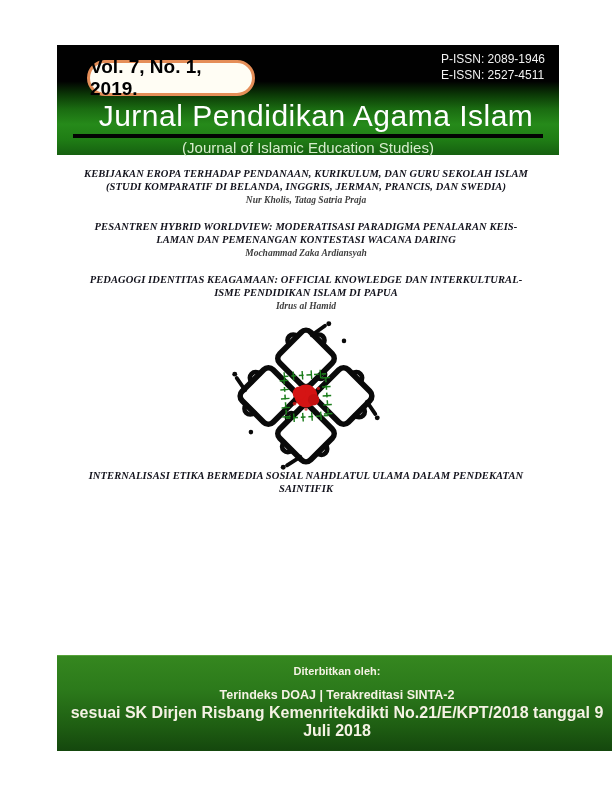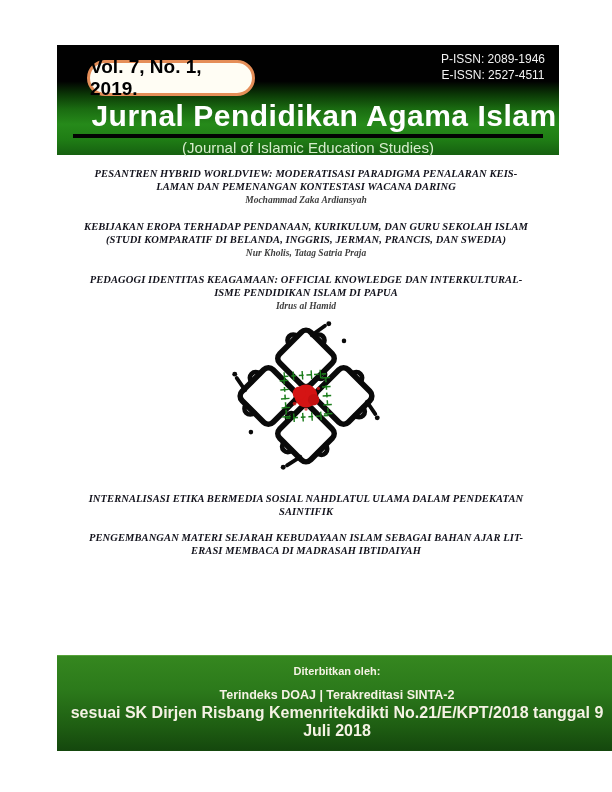--- a/index.html
+++ b/index.html
@@ -12,50 +12,50 @@
   }
 
   
   .header{
     position:absolute;left:57px;top:45px;width:502px;height:110px;
     background:linear-gradient(180deg,
       #010101 0%, #010101 33%, #0b3806 45%, #1a6b11 58%,
       #268a1a 72%, #1f7d15 86%, #166010 100%);
   }
   .issn{
-    position:absolute;top:6px;right:14px;text-align:center;
+    position:absolute;top:6px;right:14px;text-align:left;
     color:#f2f2f2;font-size:12px;line-height:16px;font-weight:400;
   }
   .vol-badge{
     position:absolute;left:30px;top:15px;width:162px;height:30px;
     background:#fffdf4;border:3px solid #e58e58;border-radius:18px;
     display:flex;align-items:center;justify-content:center;
     font-size:19px;font-weight:700;color:#000;
   }
   .journal-title{
-    position:absolute;top:55px;left:16px;width:100%;margin:0;
-    text-align:center;color:#ffffff;font-size:30px;font-weight:700;
+    position:absolute;top:55px;left:8px;width:100%;margin:0;
+    text-align:center;color:#ffffff;font-size:30px;font-weight:400;
     letter-spacing:.5px;line-height:32px;
   }
   .title-rule{
     position:absolute;top:89px;left:50%;transform:translateX(-50%);
     width:470px;height:4px;background:#030303;
   }
   .journal-subtitle{
     position:absolute;top:94px;left:0;width:100%;
     text-align:center;color:#d6edcb;font-size:15px;font-weight:400;
   }
 
   
   .articles{
     position:absolute;left:55px;width:502px;text-align:center;
     font-family:"Liberation Serif",serif;
   }
   .articles.top{top:168px;}
-  .articles.bottom{top:470px;margin-top:23px;}
+  .articles.bottom{top:470px;}
   .article{margin-bottom:14px;}
   .article-title{
     font-size:10.5px;line-height:12.5px;font-weight:700;font-style:italic;
     color:#12121c;white-space:pre-line;letter-spacing:.1px;
   }
   .article-authors{
     margin-top:1px;font-size:9.5px;line-height:13px;
     font-weight:700;font-style:italic;color:#3f3f3f;
   }
 
@@ -89,28 +89,28 @@
       <div>E-ISSN: 2527-4511</div>
     </div>
     <div class="vol-badge">Vol. 7, No. 1, 2019.</div>
     <h1 class="journal-title">Jurnal Pendidikan Agama Islam</h1>
     <div class="title-rule"></div>
     <div class="journal-subtitle">(Journal of Islamic Education Studies)</div>
   </div>
 
   <div class="articles top">
     <div class="article">
+      <div class="article-title">KEBIJAKAN EROPA TERHADAP PENDANAAN, KURIKULUM, DAN GURU SEKOLAH ISLAM
+(STUDI KOMPARATIF DI BELANDA, INGGRIS, JERMAN, PRANCIS, DAN SWEDIA)</div>
+      <div class="article-authors">Nur Kholis, Tatag Satria Praja</div>
+    </div>
+    <div class="article">
       <div class="article-title">PESANTREN HYBRID WORLDVIEW: MODERATISASI PARADIGMA PENALARAN KEIS-
 LAMAN DAN PEMENANGAN KONTESTASI WACANA DARING</div>
       <div class="article-authors">Mochammad Zaka Ardiansyah</div>
-    </div>
-    <div class="article">
-      <div class="article-title">KEBIJAKAN EROPA TERHADAP PENDANAAN, KURIKULUM, DAN GURU SEKOLAH ISLAM
-(STUDI KOMPARATIF DI BELANDA, INGGRIS, JERMAN, PRANCIS, DAN SWEDIA)</div>
-      <div class="article-authors">Nur Kholis, Tatag Satria Praja</div>
     </div>
     <div class="article">
       <div class="article-title">PEDAGOGI IDENTITAS KEAGAMAAN: OFFICIAL KNOWLEDGE DAN INTERKULTURAL-
 ISME PENDIDIKAN ISLAM DI PAPUA</div>
       <div class="article-authors">Idrus al Hamid</div>
     </div>
   </div>
 
   <div class="emblem">
     <svg width="152" height="152" viewBox="0 0 160 160" xmlns="http://www.w3.org/2000/svg">
@@ -161,22 +161,20 @@
       </g>
     </svg>
   </div>
 
   <div class="articles bottom">
     <div class="article">
       <div class="article-title">INTERNALISASI ETIKA BERMEDIA SOSIAL NAHDLATUL ULAMA DALAM PENDEKATAN
 SAINTIFIK</div>
     </div>
     <div class="article">
-      <div class="article-title">PENGEMBANGAN MATERI SEJARAH KEBUDAYAAN ISLAM SEBAGAI BAHAN AJAR LIT-
-ERASI MEMBACA DI MADRASAH IBTIDAIYAH</div>
     </div>
   </div>
 
   <div class="footer">
     <div class="line1">Diterbitkan oleh:</div>
     <div class="line3">Terindeks DOAJ | Terakreditasi SINTA-2</div>
     <div class="line4">sesuai SK Dirjen Risbang Kemenritekdikti No.21/E/KPT/2018 tanggal 9 Juli 2018</div>
   </div>
 
 </div>

